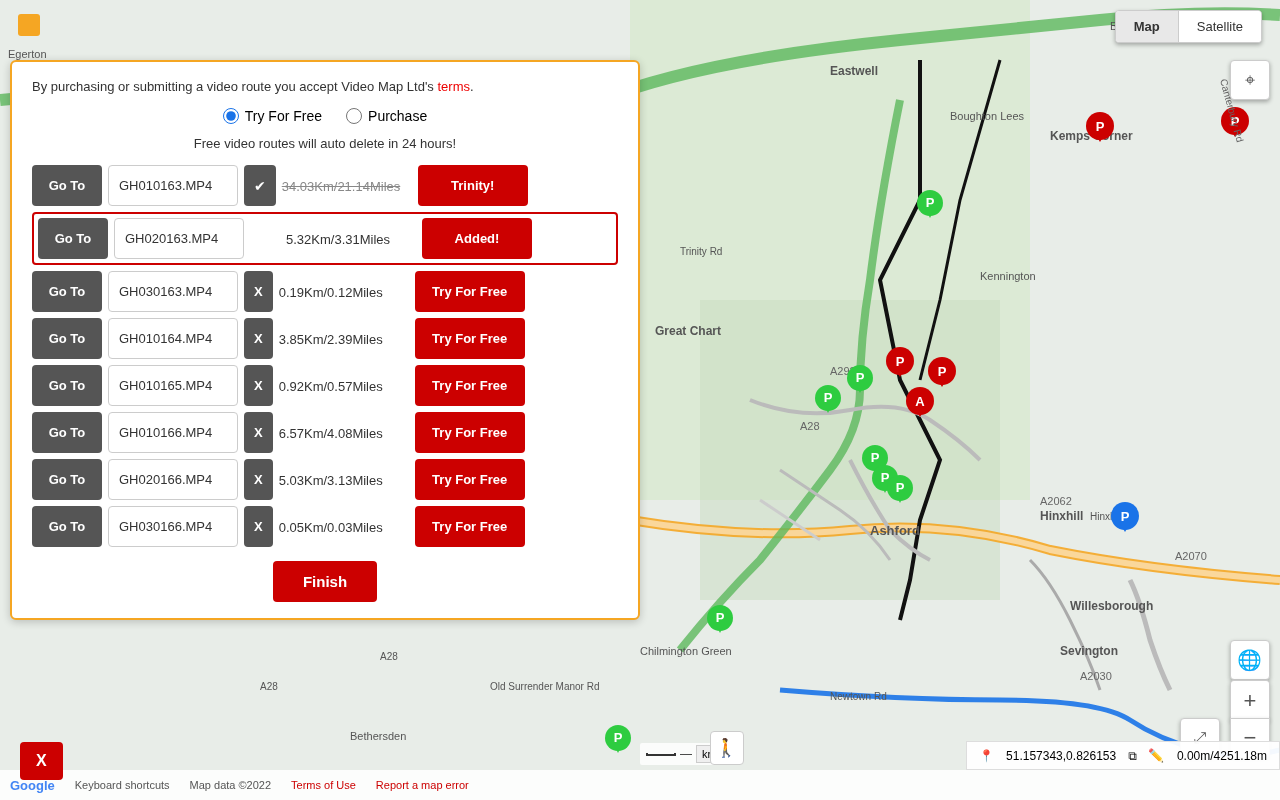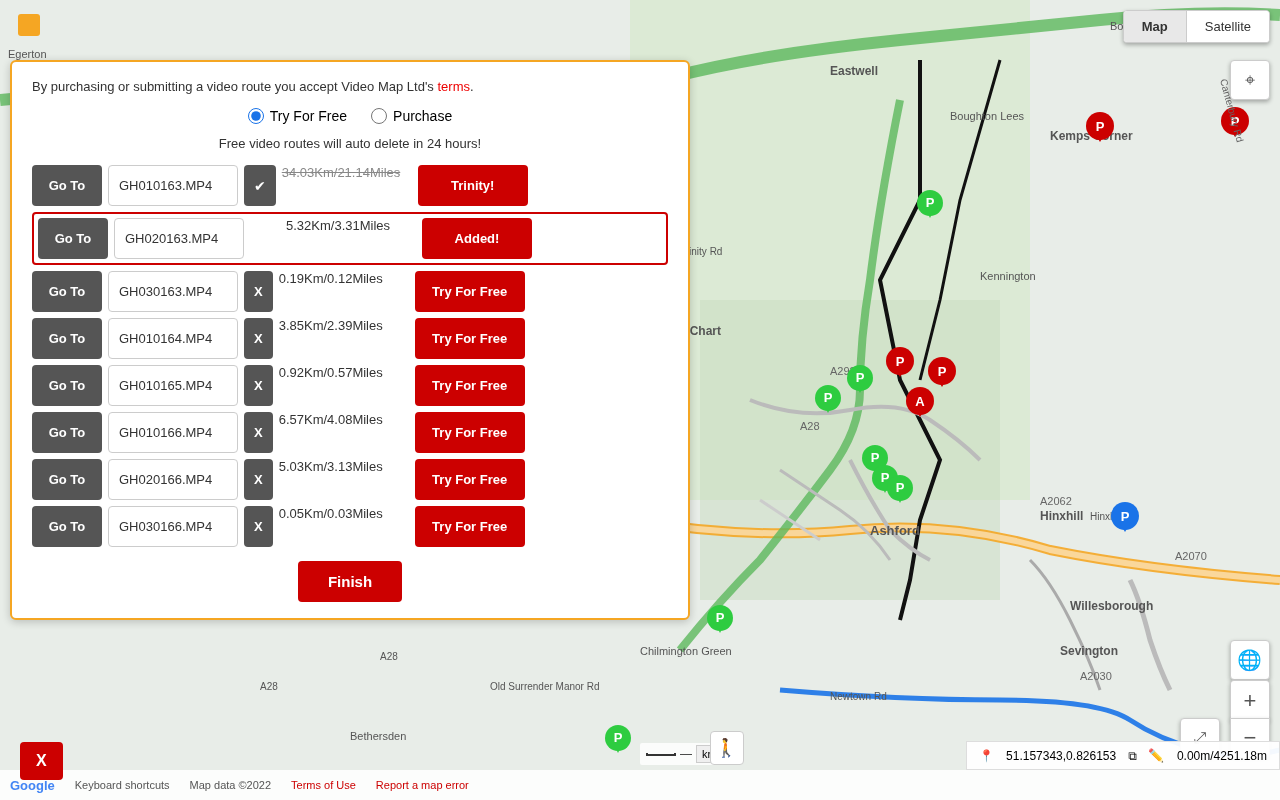--- a/index.html
+++ b/index.html
@@ -17,21 +17,21 @@
     
     #map-svg {
       position: absolute;
       top: 0; left: 0;
       width: 100%; height: 100%;
     }
 
     
     .map-type-control {
       position: absolute;
-      top: 10px; right: 10px;
+      top: 10px; right: 18px;
       display: flex;
       border: 1px solid #ccc;
       border-radius: 4px;
       overflow: hidden;
       background: white;
       box-shadow: 0 2px 4px rgba(0,0,0,0.3);
       z-index: 10;
     }
     .map-type-btn {
       padding: 8px 18px;
@@ -176,21 +176,21 @@
       display: flex; align-items: center; justify-content: center;
       z-index: 10;
       font-size: 18px;
       cursor: pointer;
     }
 
     
     #panel {
       position: absolute;
       top: 60px; left: 10px;
-      width: 680px;
+      width: 630px;
       background: white;
       border: 2px solid #f5a623;
       border-radius: 6px;
       padding: 16px 20px 16px 20px;
       z-index: 100;
       box-shadow: 0 2px 8px rgba(0,0,0,0.2);
     }
 
     .terms-text {
       font-size: 13px;
@@ -274,20 +274,21 @@
       cursor: pointer;
       font-size: 13px;
       font-weight: bold;
     }
 
     .route-distance {
       font-size: 13px;
       color: #333;
       min-width: 130px;
       text-decoration: none;
+      margin-top: 14px;
     }
     .route-distance.strikethrough {
       text-decoration: line-through;
       color: #888;
     }
 
     .btn-action-red {
       background: #cc0000;
       color: white;
       border: none;

